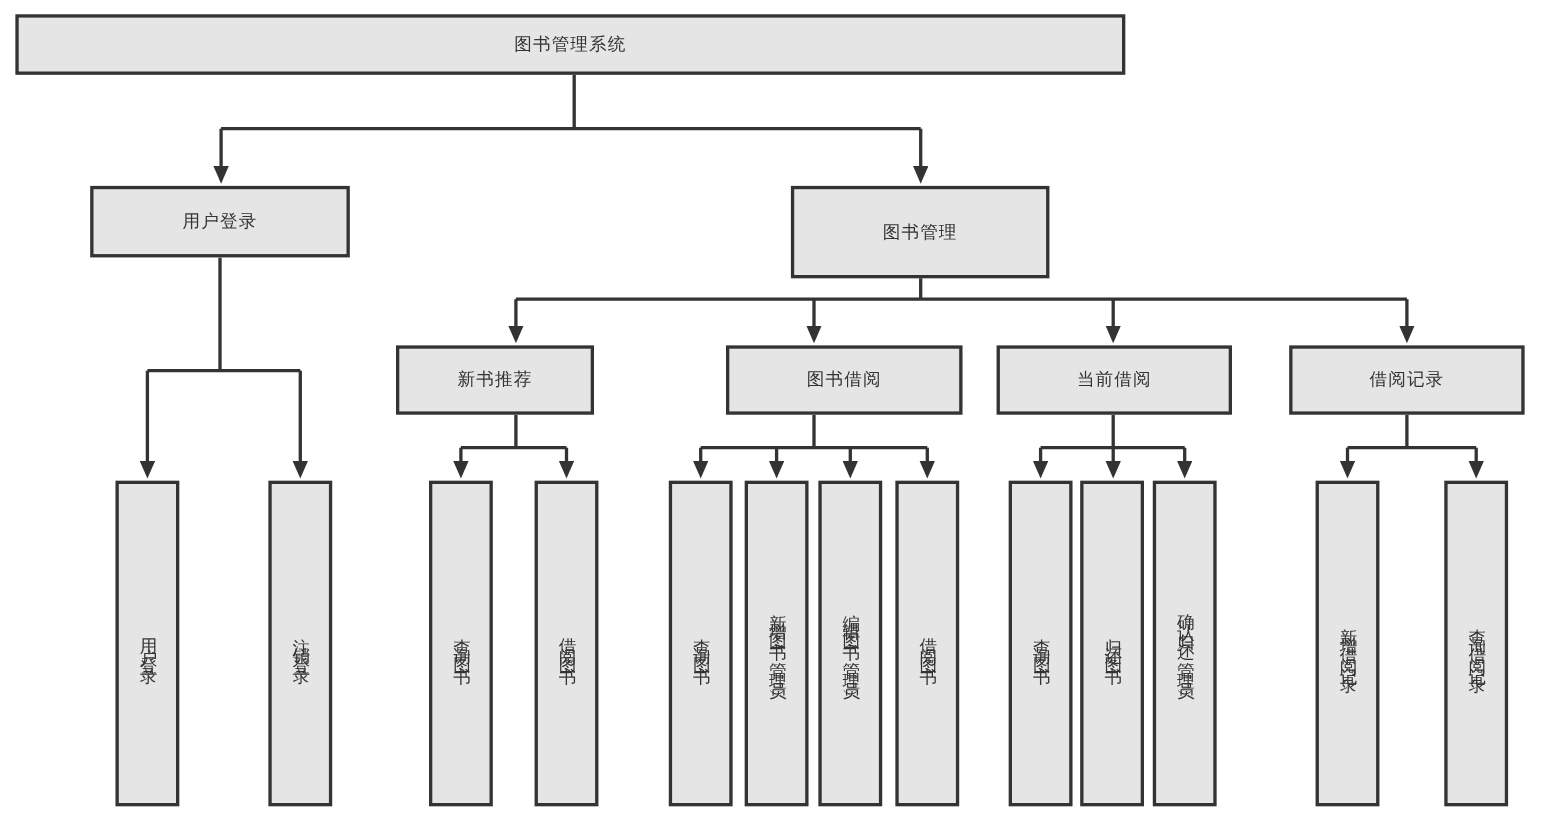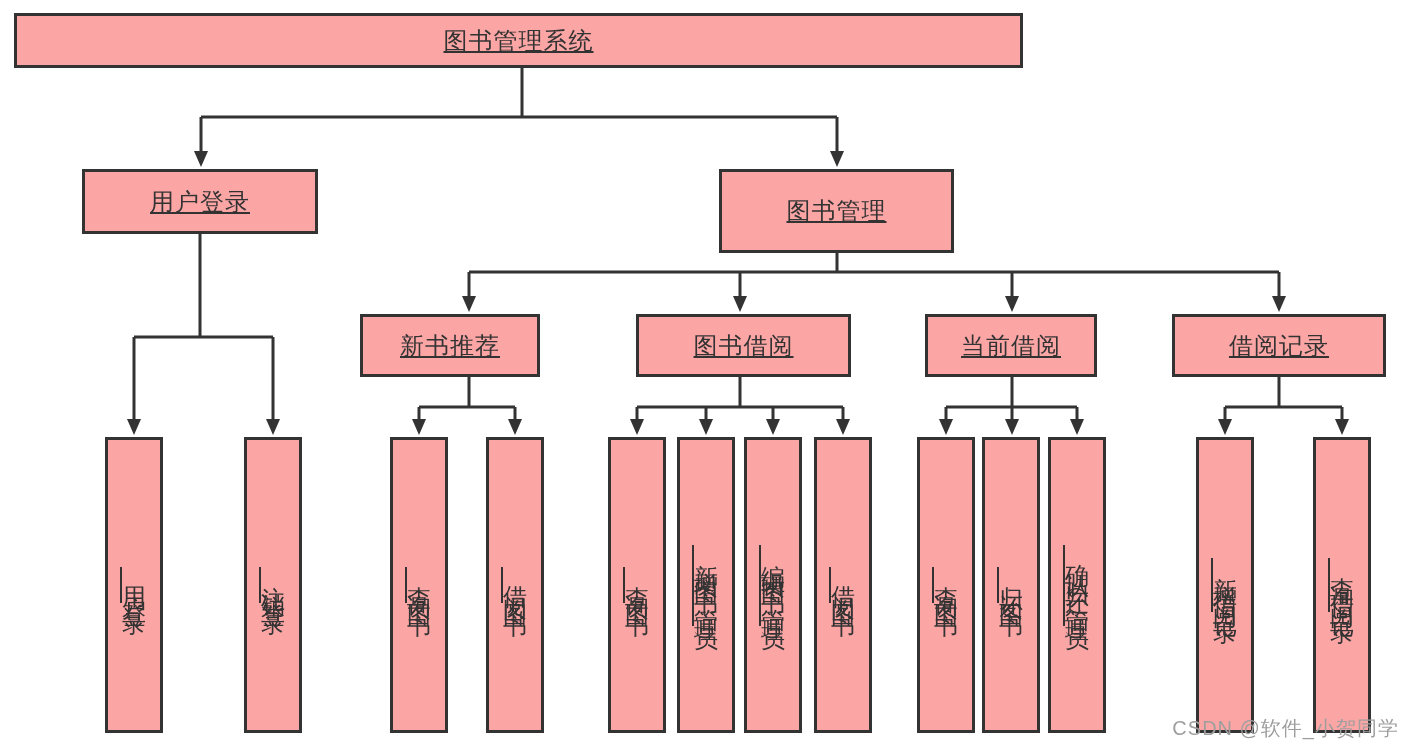--- a/index.html
+++ b/index.html
@@ -17,30 +17,29 @@
   }
   #wires {
     position: absolute;
     left: 0; top: 0;
     width: 1405px; height: 747px;
     pointer-events: none;
   }
   .node {
     position: absolute;
     box-sizing: border-box;
-    background: #fca5a5;
+    background: #e5e5e5;
     border: 3px solid #333333;
     color: #333333;
     display: flex;
     align-items: center;
     justify-content: center;
-    font-size: 24px;
+    font-size: 16px;
     letter-spacing: 1px;
     z-index: 2;
-    text-decoration: underline;
   }
   .h-node {  }
   .v-node {
     writing-mode: vertical-rl;
     text-orientation: mixed;
     letter-spacing: 9px;
     line-height: 1;
     width: 58px;
     height: 296px;
     top: 437px;
@@ -102,37 +101,36 @@
       <line x1="1342" y1="407" x2="1342" y2="431" marker-end="url(#arrow)"></line>
     </g>
   </svg>
 
   <div class="node h-node" style="left:14px; top:13px; width:1009px; height:55px;">图书管理系统</div>
 
   <div class="node h-node" style="left:82px; top:169px; width:236px; height:65px;">用户登录</div>
   <div class="node h-node" style="left:719px; top:169px; width:235px; height:84px;">图书管理</div>
 
   <div class="node h-node lvl3" style="left:360px; width:180px;">新书推荐</div>
-  <div class="node h-node lvl3" style="left:636px; width:215px;">图书借阅</div>
-  <div class="node h-node lvl3" style="left:906px; width:172px;margin-left:19px;">当前借阅</div>
+  <div class="node h-node lvl3" style="left:660px; width:215px;">图书借阅</div>
+  <div class="node h-node lvl3" style="left:906px; width:214px;">当前借阅</div>
   <div class="node h-node lvl3" style="left:1172px; width:214px;">借阅记录</div>
 
   <div class="node v-node" style="left:105px;">用户登录</div>
   <div class="node v-node" style="left:244px;">注销登录</div>
 
   <div class="node v-node" style="left:390px;">查询图书</div>
   <div class="node v-node" style="left:486px;">借阅图书</div>
 
   <div class="node v-node" style="left:608px;">查询图书</div>
   <div class="node v-node" style="left:677px;">新增图书（管理员）</div>
   <div class="node v-node" style="left:744px;">编辑图书（管理员）</div>
   <div class="node v-node" style="left:814px;">借阅图书</div>
 
   <div class="node v-node" style="left:917px;">查询图书</div>
   <div class="node v-node" style="left:982px;">归还图书</div>
   <div class="node v-node" style="left:1048px;">确认归还（管理员）</div>
 
   <div class="node v-node" style="left:1196px;">新增借阅记录</div>
   <div class="node v-node" style="left:1313px;">查询借阅记录</div>
 
-  <div id="watermark">CSDN @软件_小贺同学</div>
 
 </div>
 
 </body></html>

